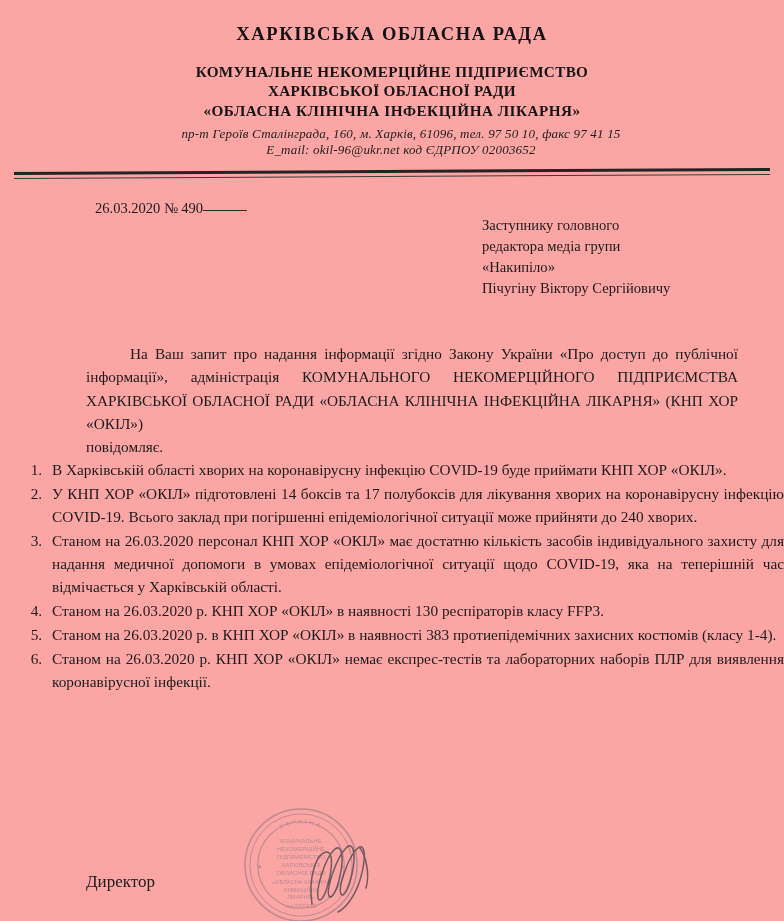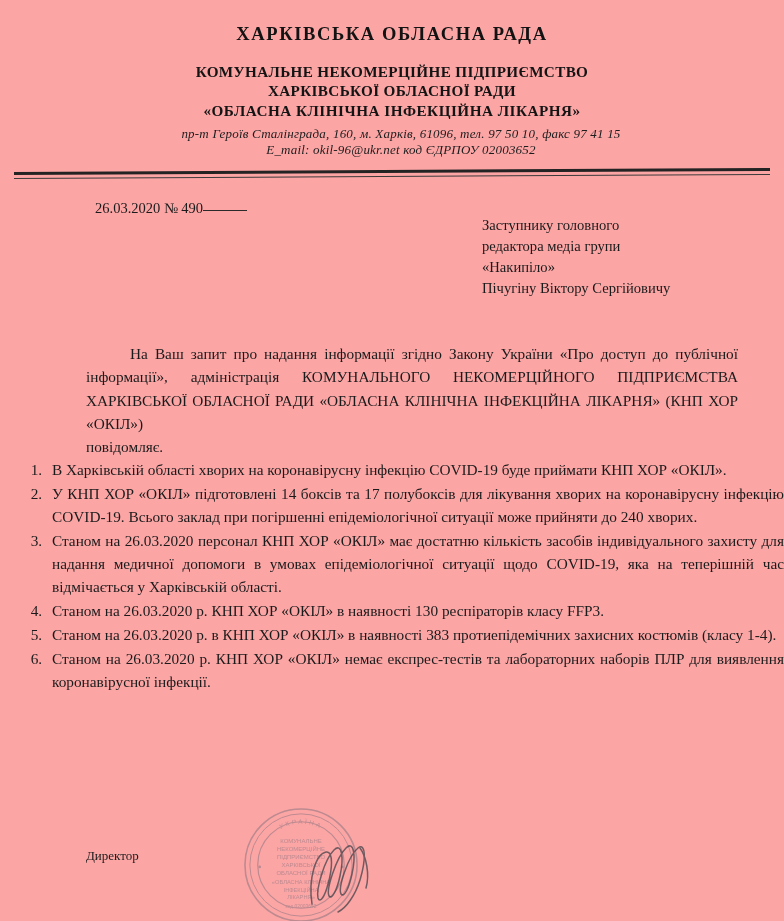--- a/index.html
+++ b/index.html
@@ -142,24 +142,24 @@
     text-align: justify;
     margin-top: 1px;
     padding-left: 6px;
   }
 
   
   .signature {
     position: absolute;
     left: 86px;
     right: 46px;
-    top: 848px;
+    top: 872px;
     display: flex;
     align-items: baseline;
-    font-size: 13px;
+    font-size: 17px;
   }
   .sig-title { width: 190px; }
   .sig-name { margin-left: auto; padding-right: 80px; }
 
   
   .stamp {
     position: absolute;
     left: 242px;
     top: 806px;
     width: 118px;

